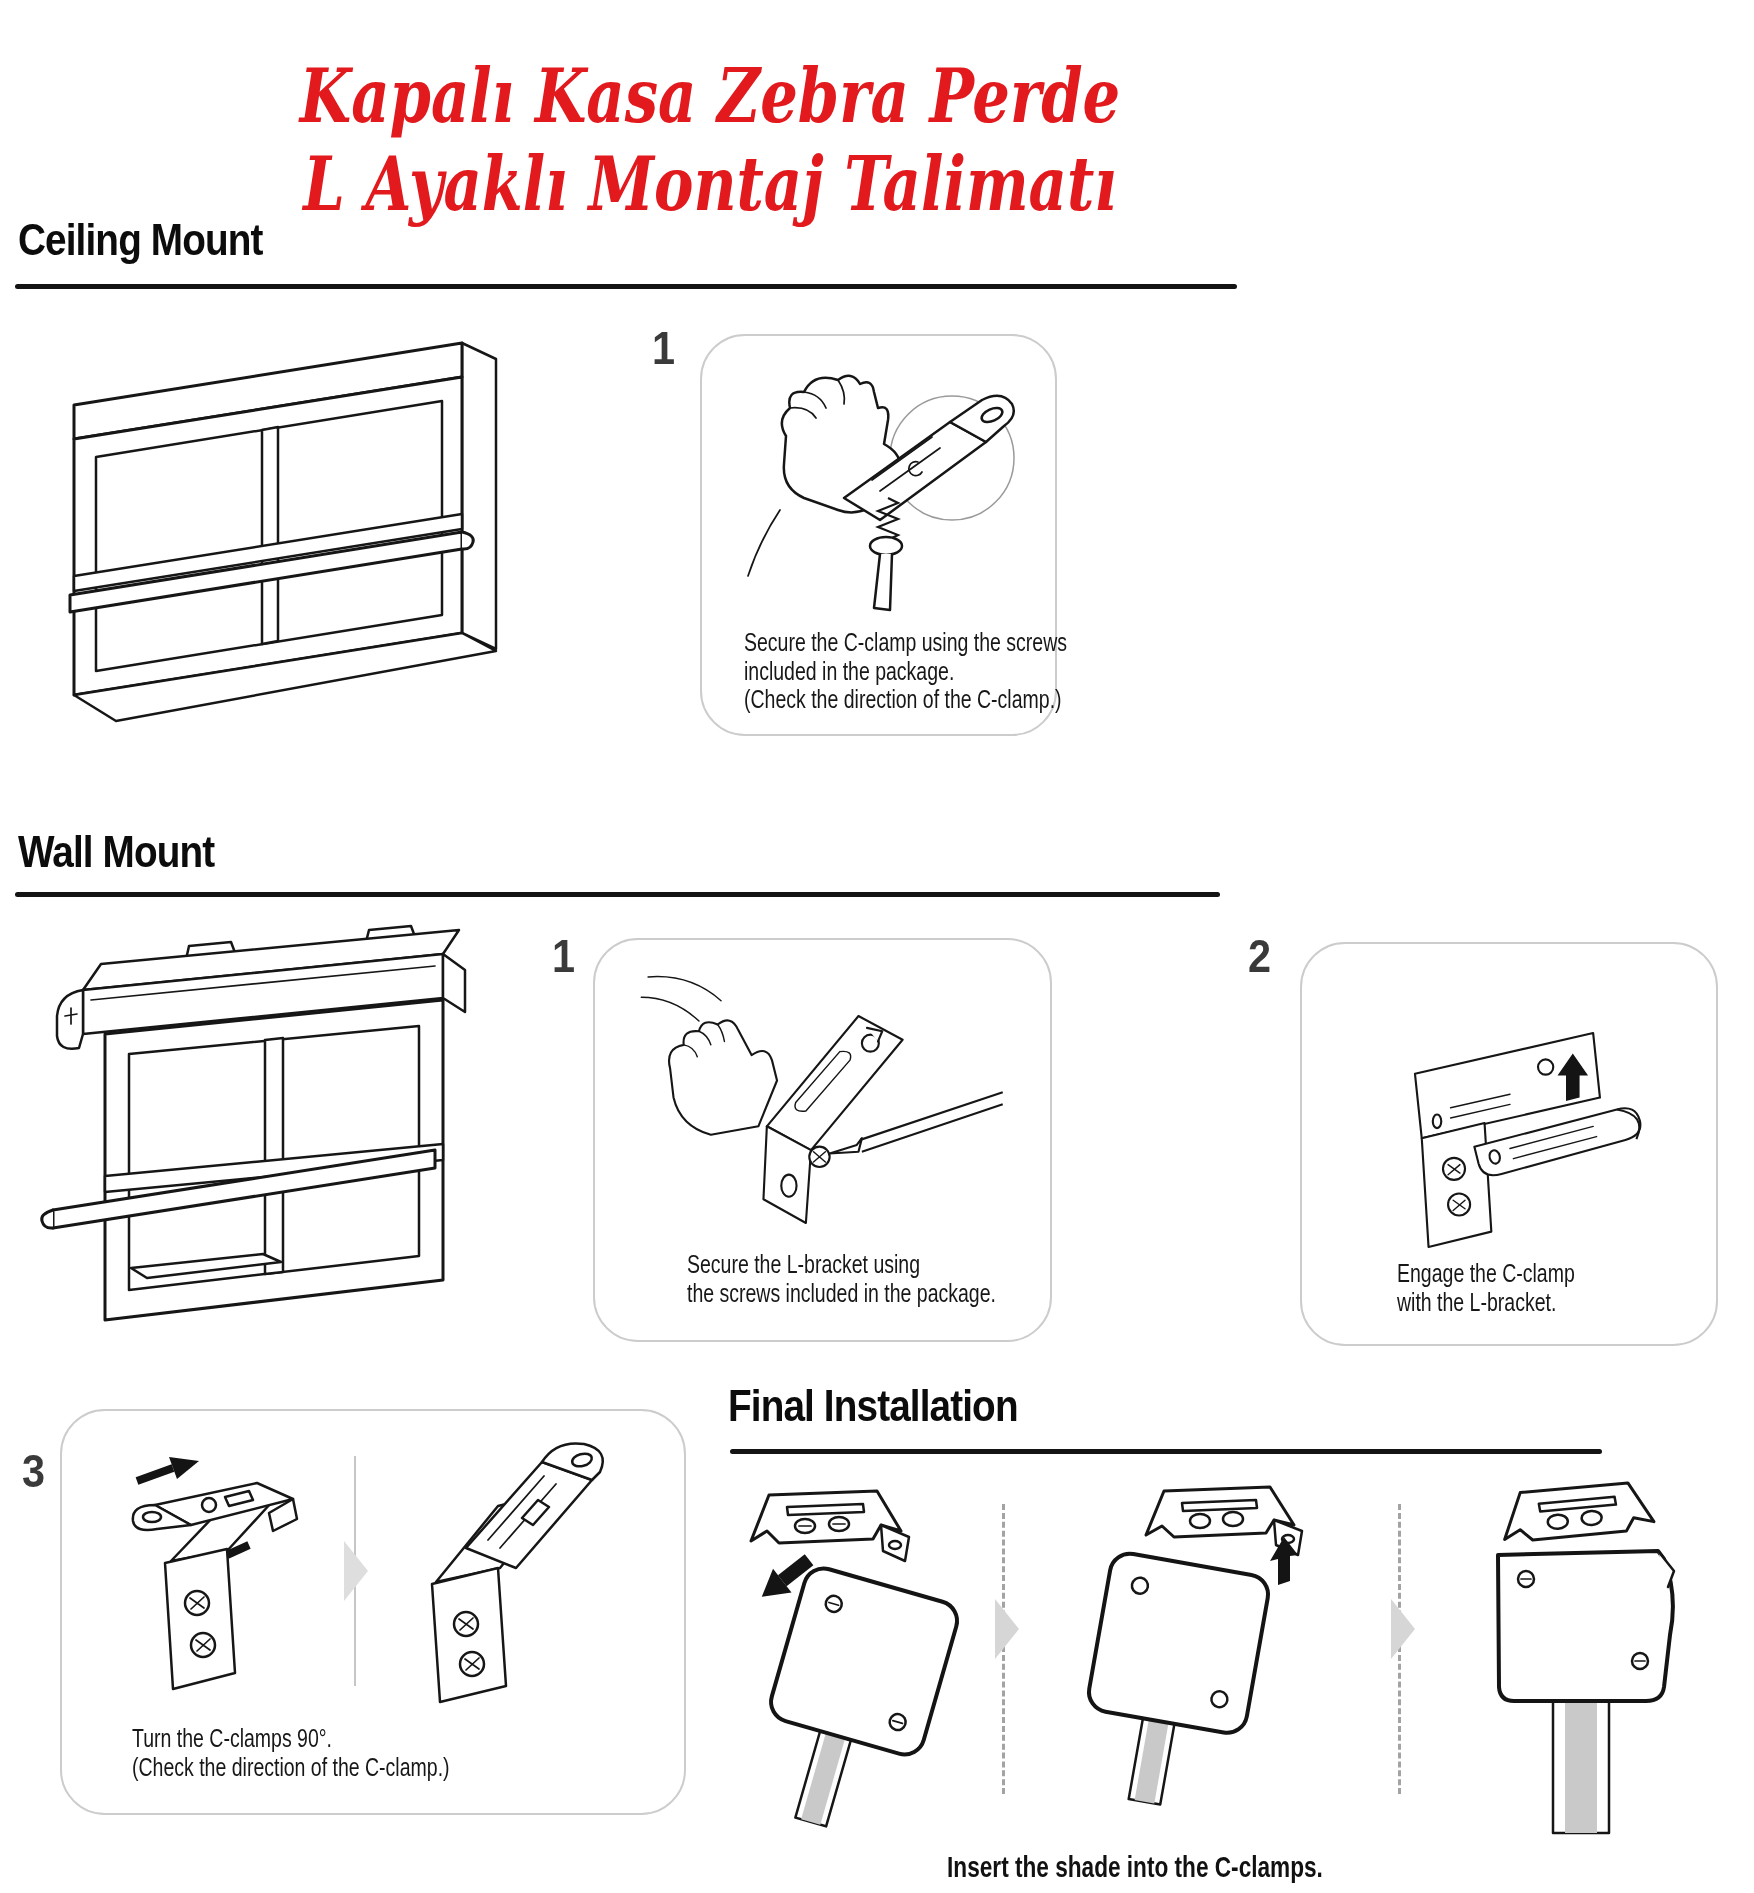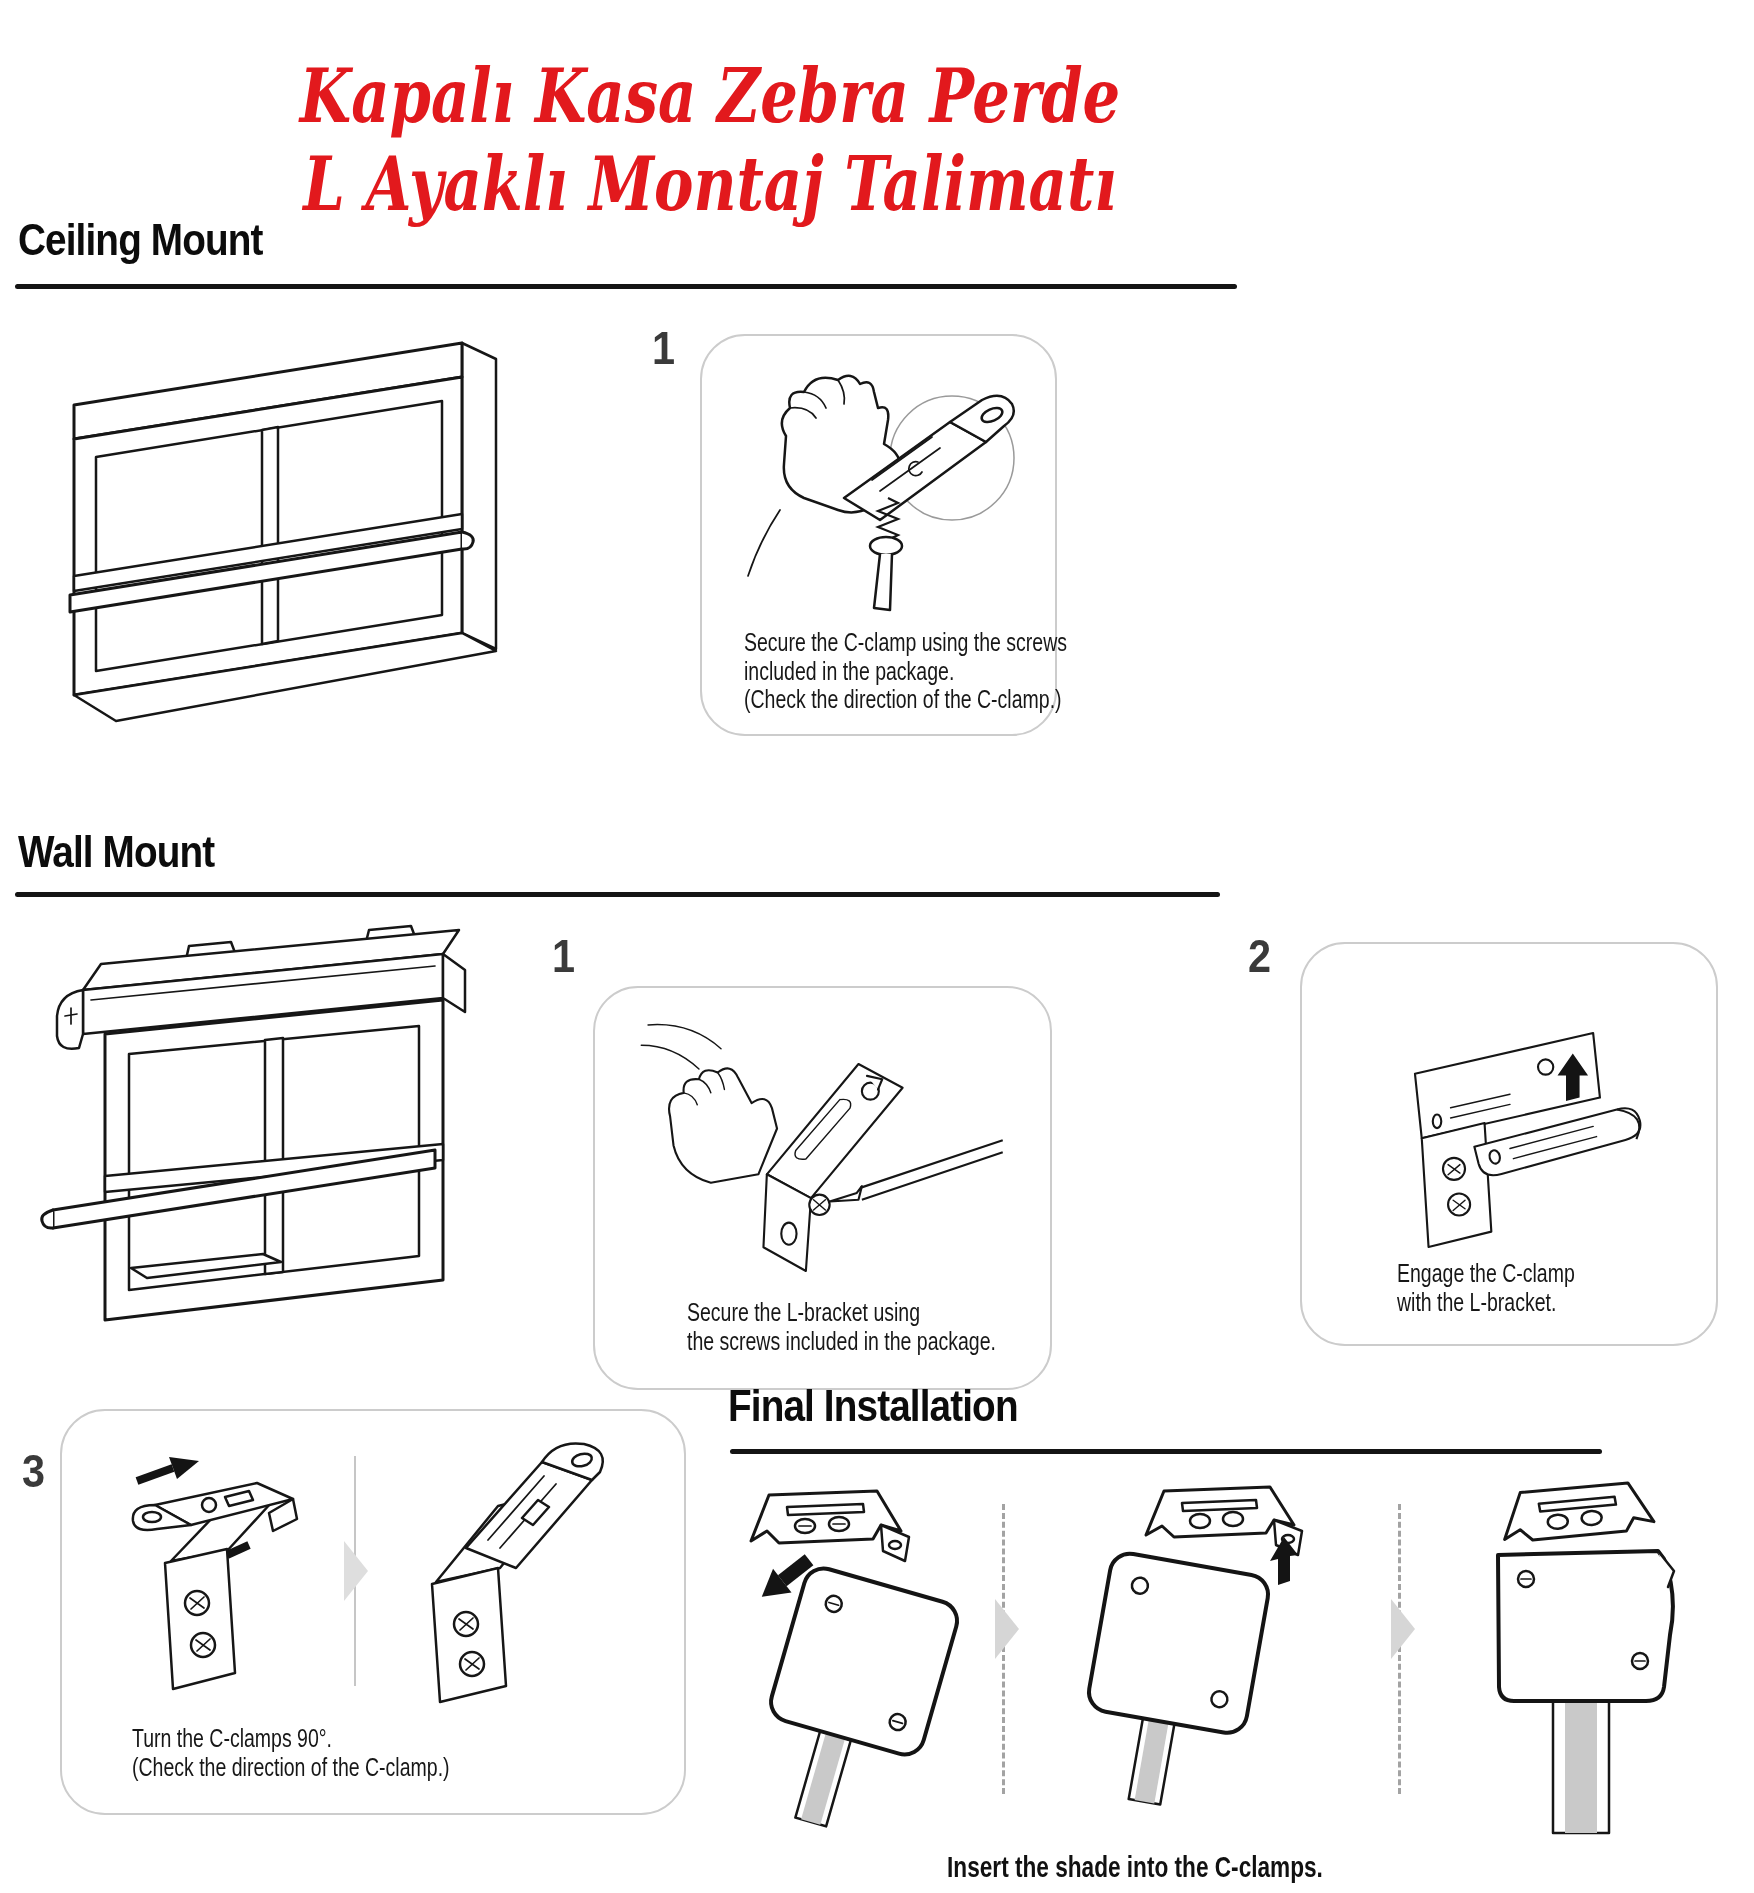--- a/index.html
+++ b/index.html
@@ -98,21 +98,21 @@
       <path class="ln" d="M94 130 L384 102 L384 332 L94 366 Z" stroke-width="2"></path>
       <path class="ln" d="M230 116 L248 114 L248 348 L230 350 Z" stroke-width="2"></path>
       <path class="ln" d="M70 252 L408 220 L408 236 L70 268 Z" stroke-width="2"></path>
       <path class="ln3" d="M18 286 L400 226 L400 244 L18 304 Z"></path>
       <path class="ln3" d="M18 286 Q5 290 7 297 Q9 305 18 304"></path>
       <path class="ln" d="M96 344 L228 330 L246 338 L112 354 Z" fill="#9a9a9e" stroke-width="1.5"></path>
     </svg>
   </div>
 
   <div class="abs stepnum" style="left:552px;top:890px;">1</div>
-  <div class="abs stepbox" style="left:593px;top:947px;width:455px;height:400px;">
+  <div class="abs stepbox" style="left:593px;top:899px;width:455px;height:400px;">
     <div class="abs" style="left:12px;top:20px;width:430px;height:280px;">
       <svg width="430" height="280" viewBox="0 0 430 330">
         <path class="thin" d="M10 20 Q60 16 96 48 M2 44 Q40 44 70 72" stroke-width="2.2"></path>
         <path class="ln" d="M36 128 Q30 104 52 100 Q50 82 70 84 Q74 68 92 76 Q108 64 116 82 L132 112 Q150 100 156 118 L162 142 L140 196 L84 206 Q48 196 40 162 Z"></path>
         <path class="thin" d="M52 100 Q64 102 68 114 M70 84 Q80 88 84 100 M92 76 Q98 84 100 96"></path>
         <path class="ln" d="M150 196 L258 66 L310 94 L202 224 Z"></path>
         <circle cx="272" cy="98" r="10" class="ln" stroke-width="2"></circle>
         <path class="ln" d="M268 80 L286 84 L281 96" stroke-width="2"></path>
         <path class="thin" d="M184 168 L236 108 M196 178 L248 118 M184 168 Q180 180 196 178 M248 118 Q252 106 236 108"></path>
         <path class="ln" d="M150 196 L202 224 L196 310 L146 282 Z"></path>

